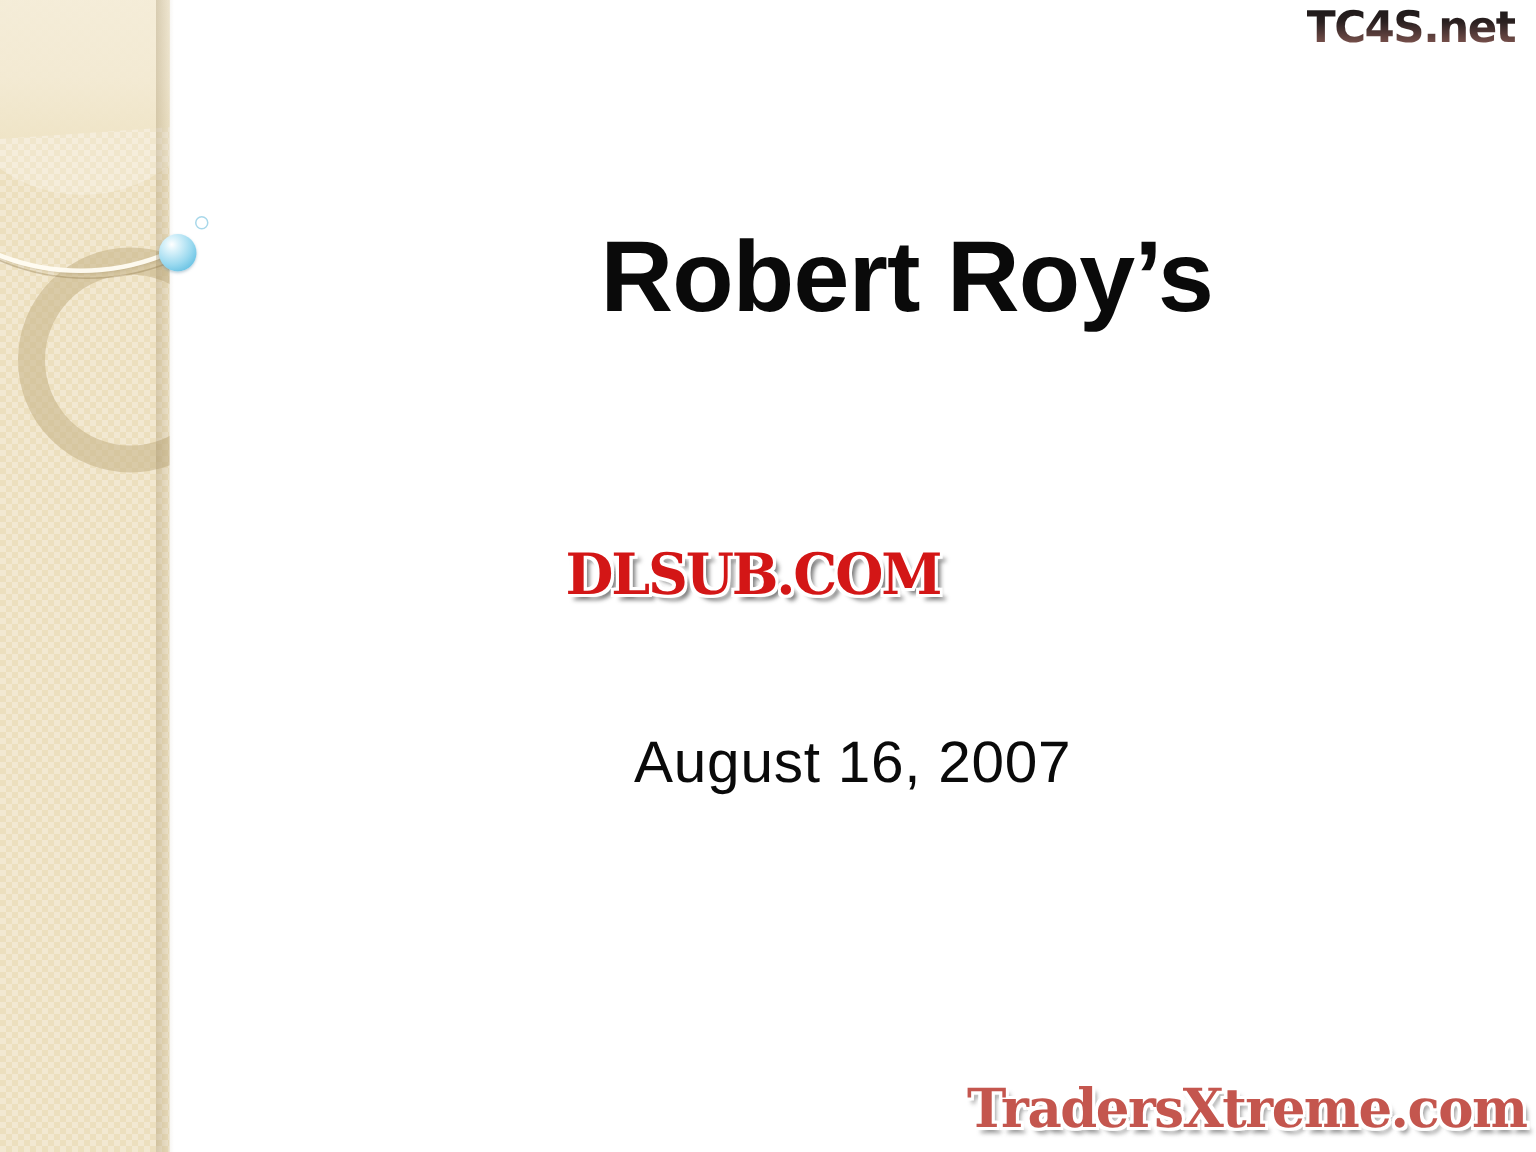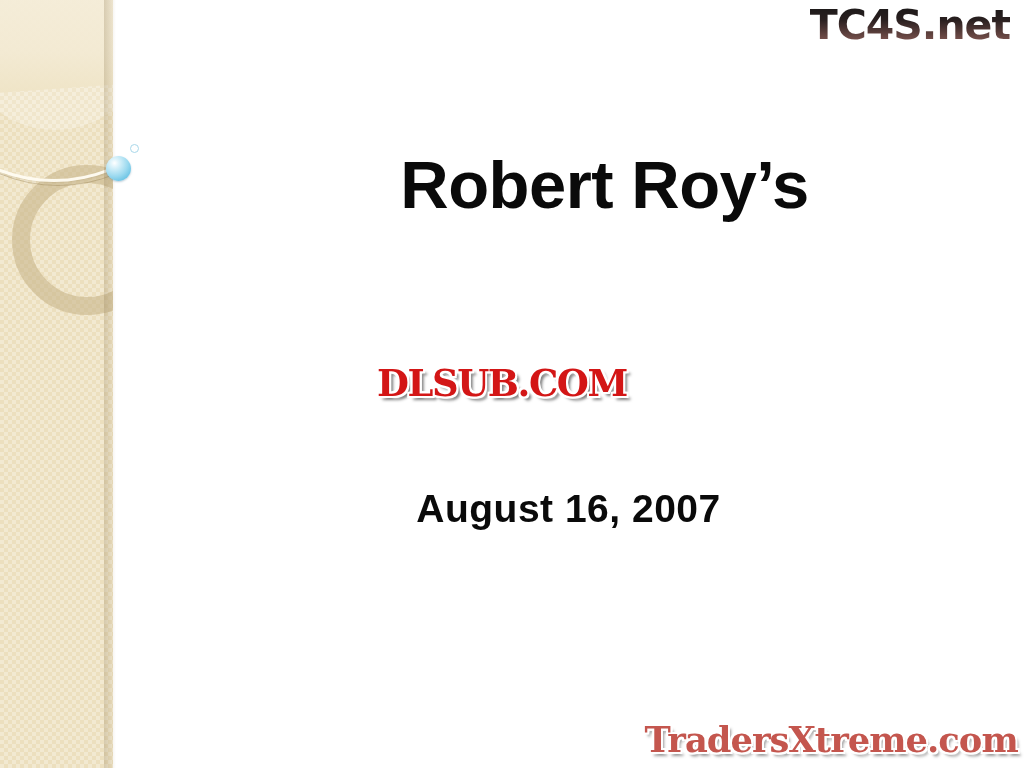--- a/index.html
+++ b/index.html
@@ -151,31 +151,31 @@
     letter-spacing: -0.5px;
     margin: 0;
   }
   .date-line {
     position: absolute;
     left: 113px;
     top: 487px;
     width: 911px;
     text-align: center;
     font-size: 39px;
-    font-weight: 700;
+    font-weight: 400;
     color: #0a0a0a;
     letter-spacing: 0.5px;
   }
 
   
   .wm-tc4s {
     position: absolute;
     right: 14px;
     top: 1px;
-    font-size: 41px;
+    font-size: 29px;
     font-weight: 700;
     font-family: "DejaVu Sans", sans-serif;
     letter-spacing: -1px;
     background: linear-gradient(to bottom, #161616 0%, #2a2020 40%, #6d4a46 76%, #95605a 100%);
     -webkit-background-clip: text;
     background-clip: text;
     color: transparent;
     text-shadow: none;
   }
 

